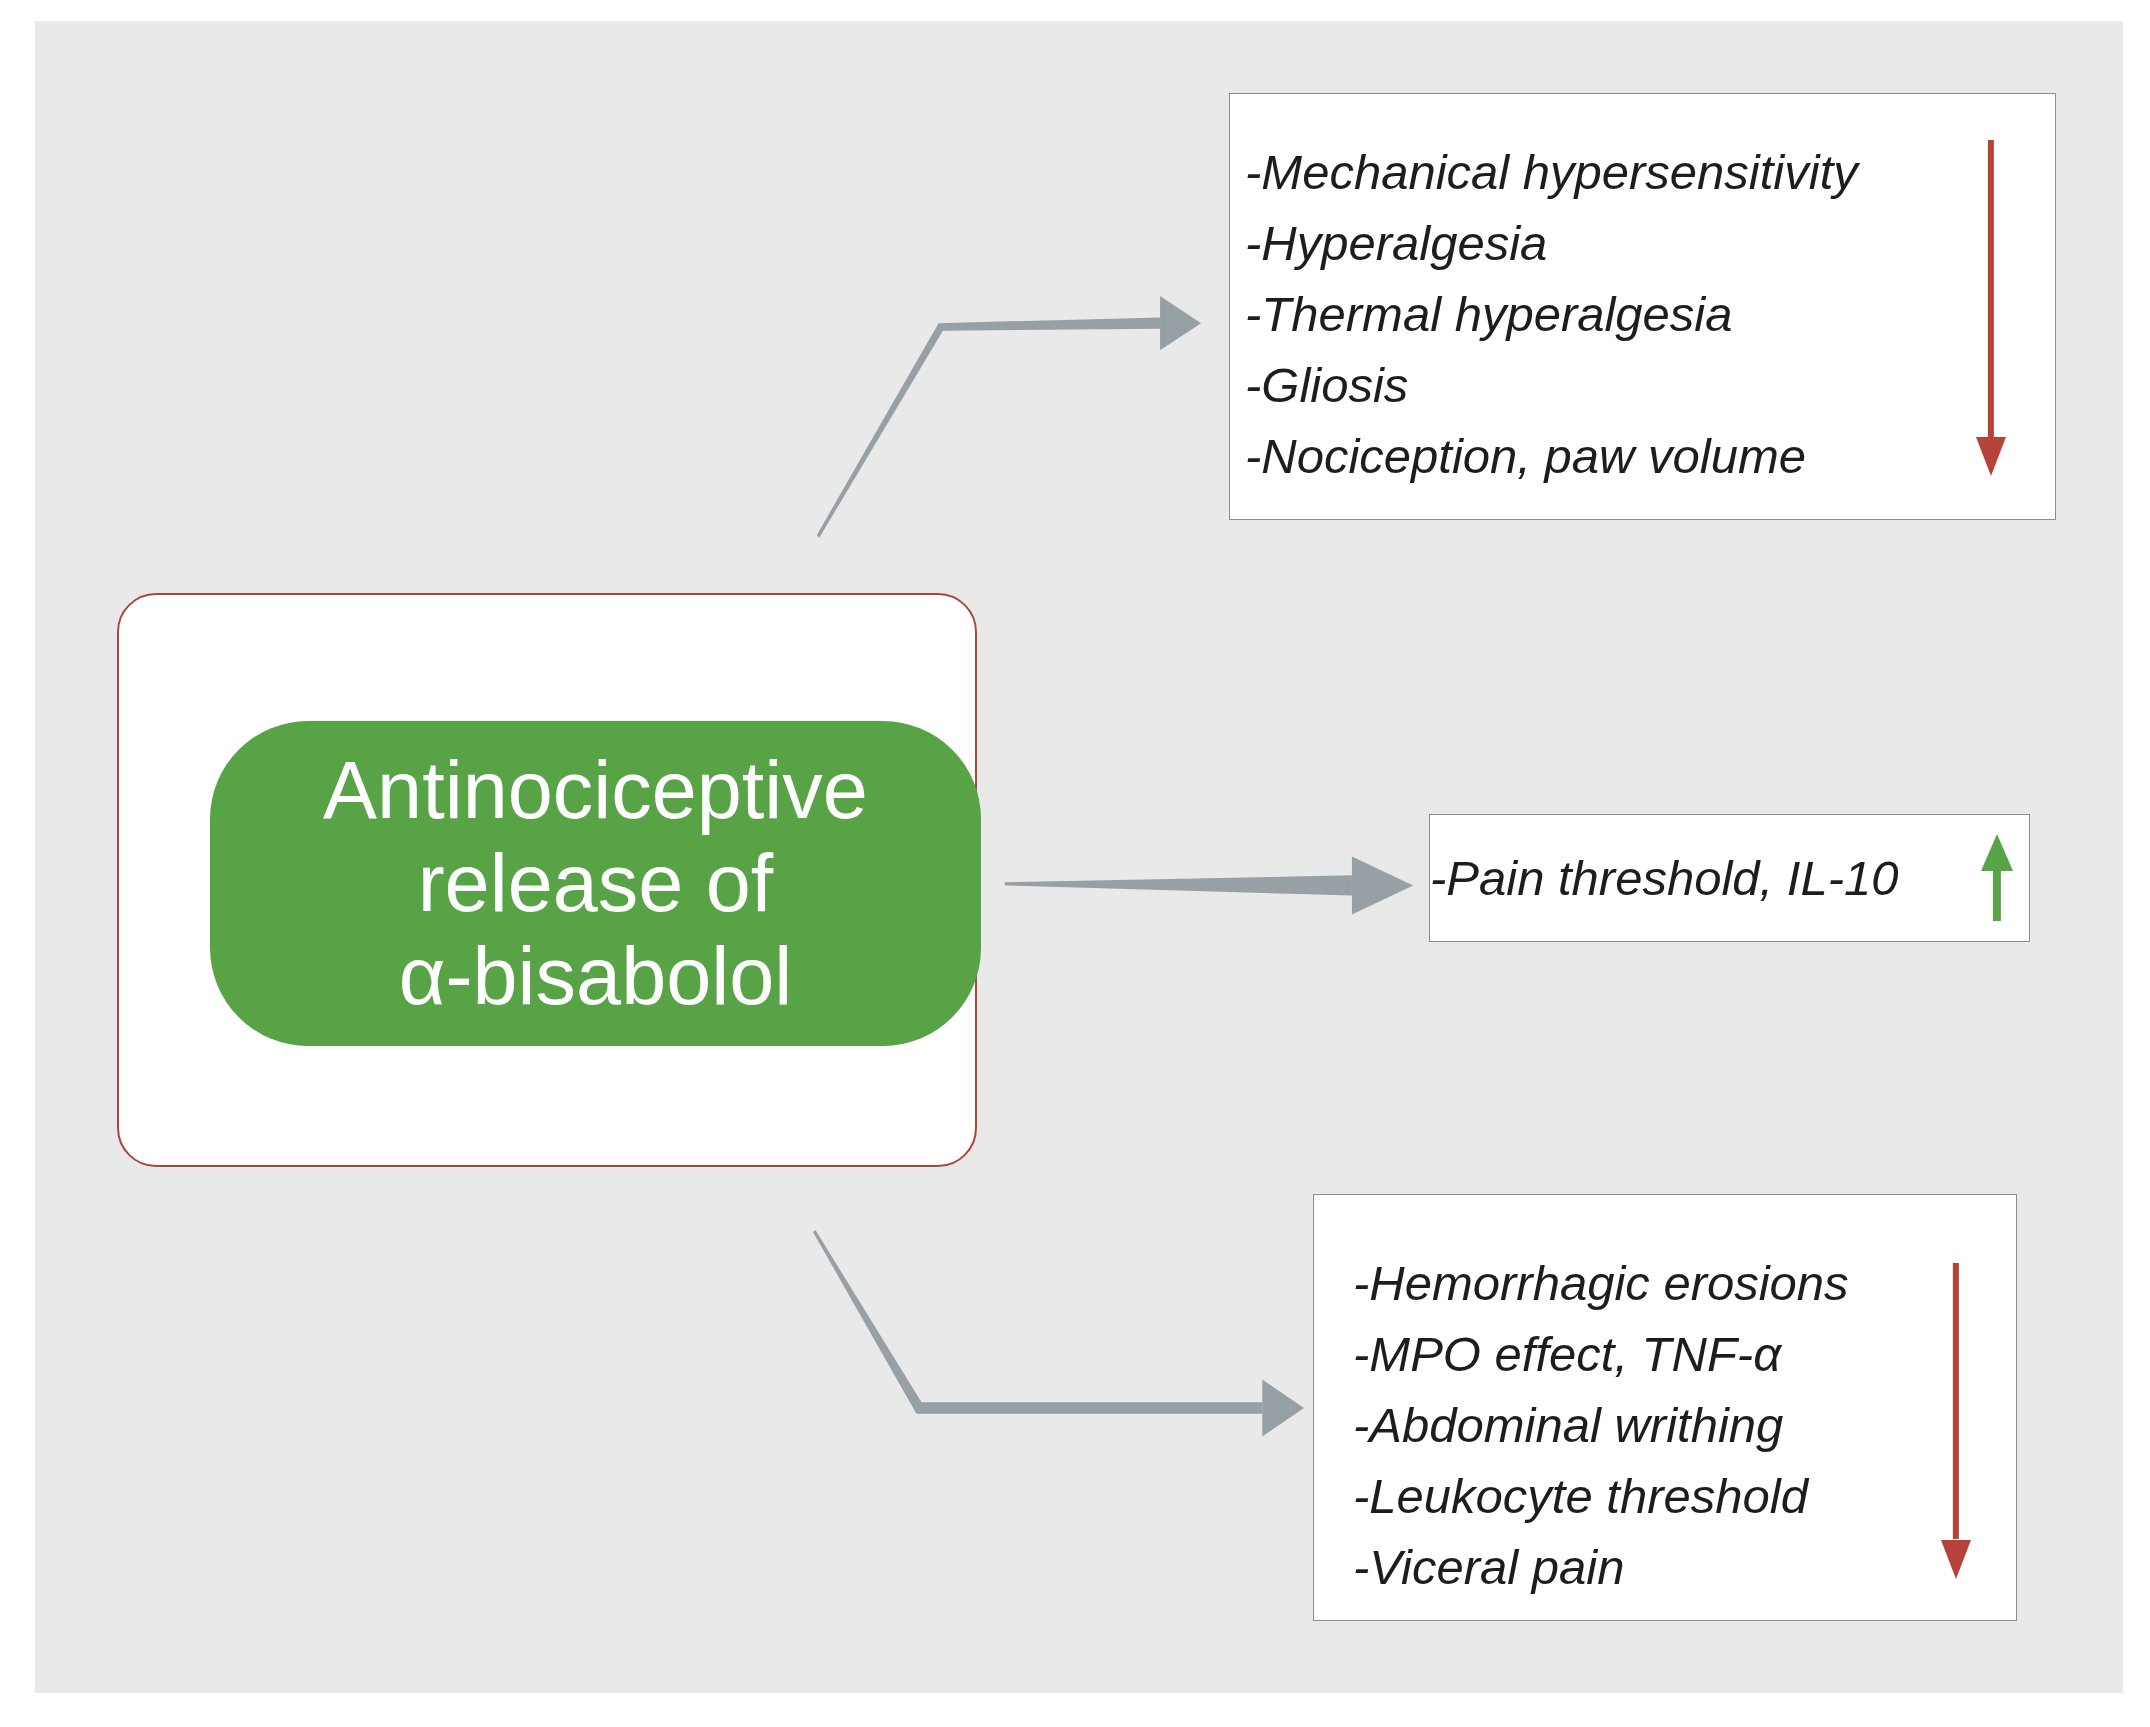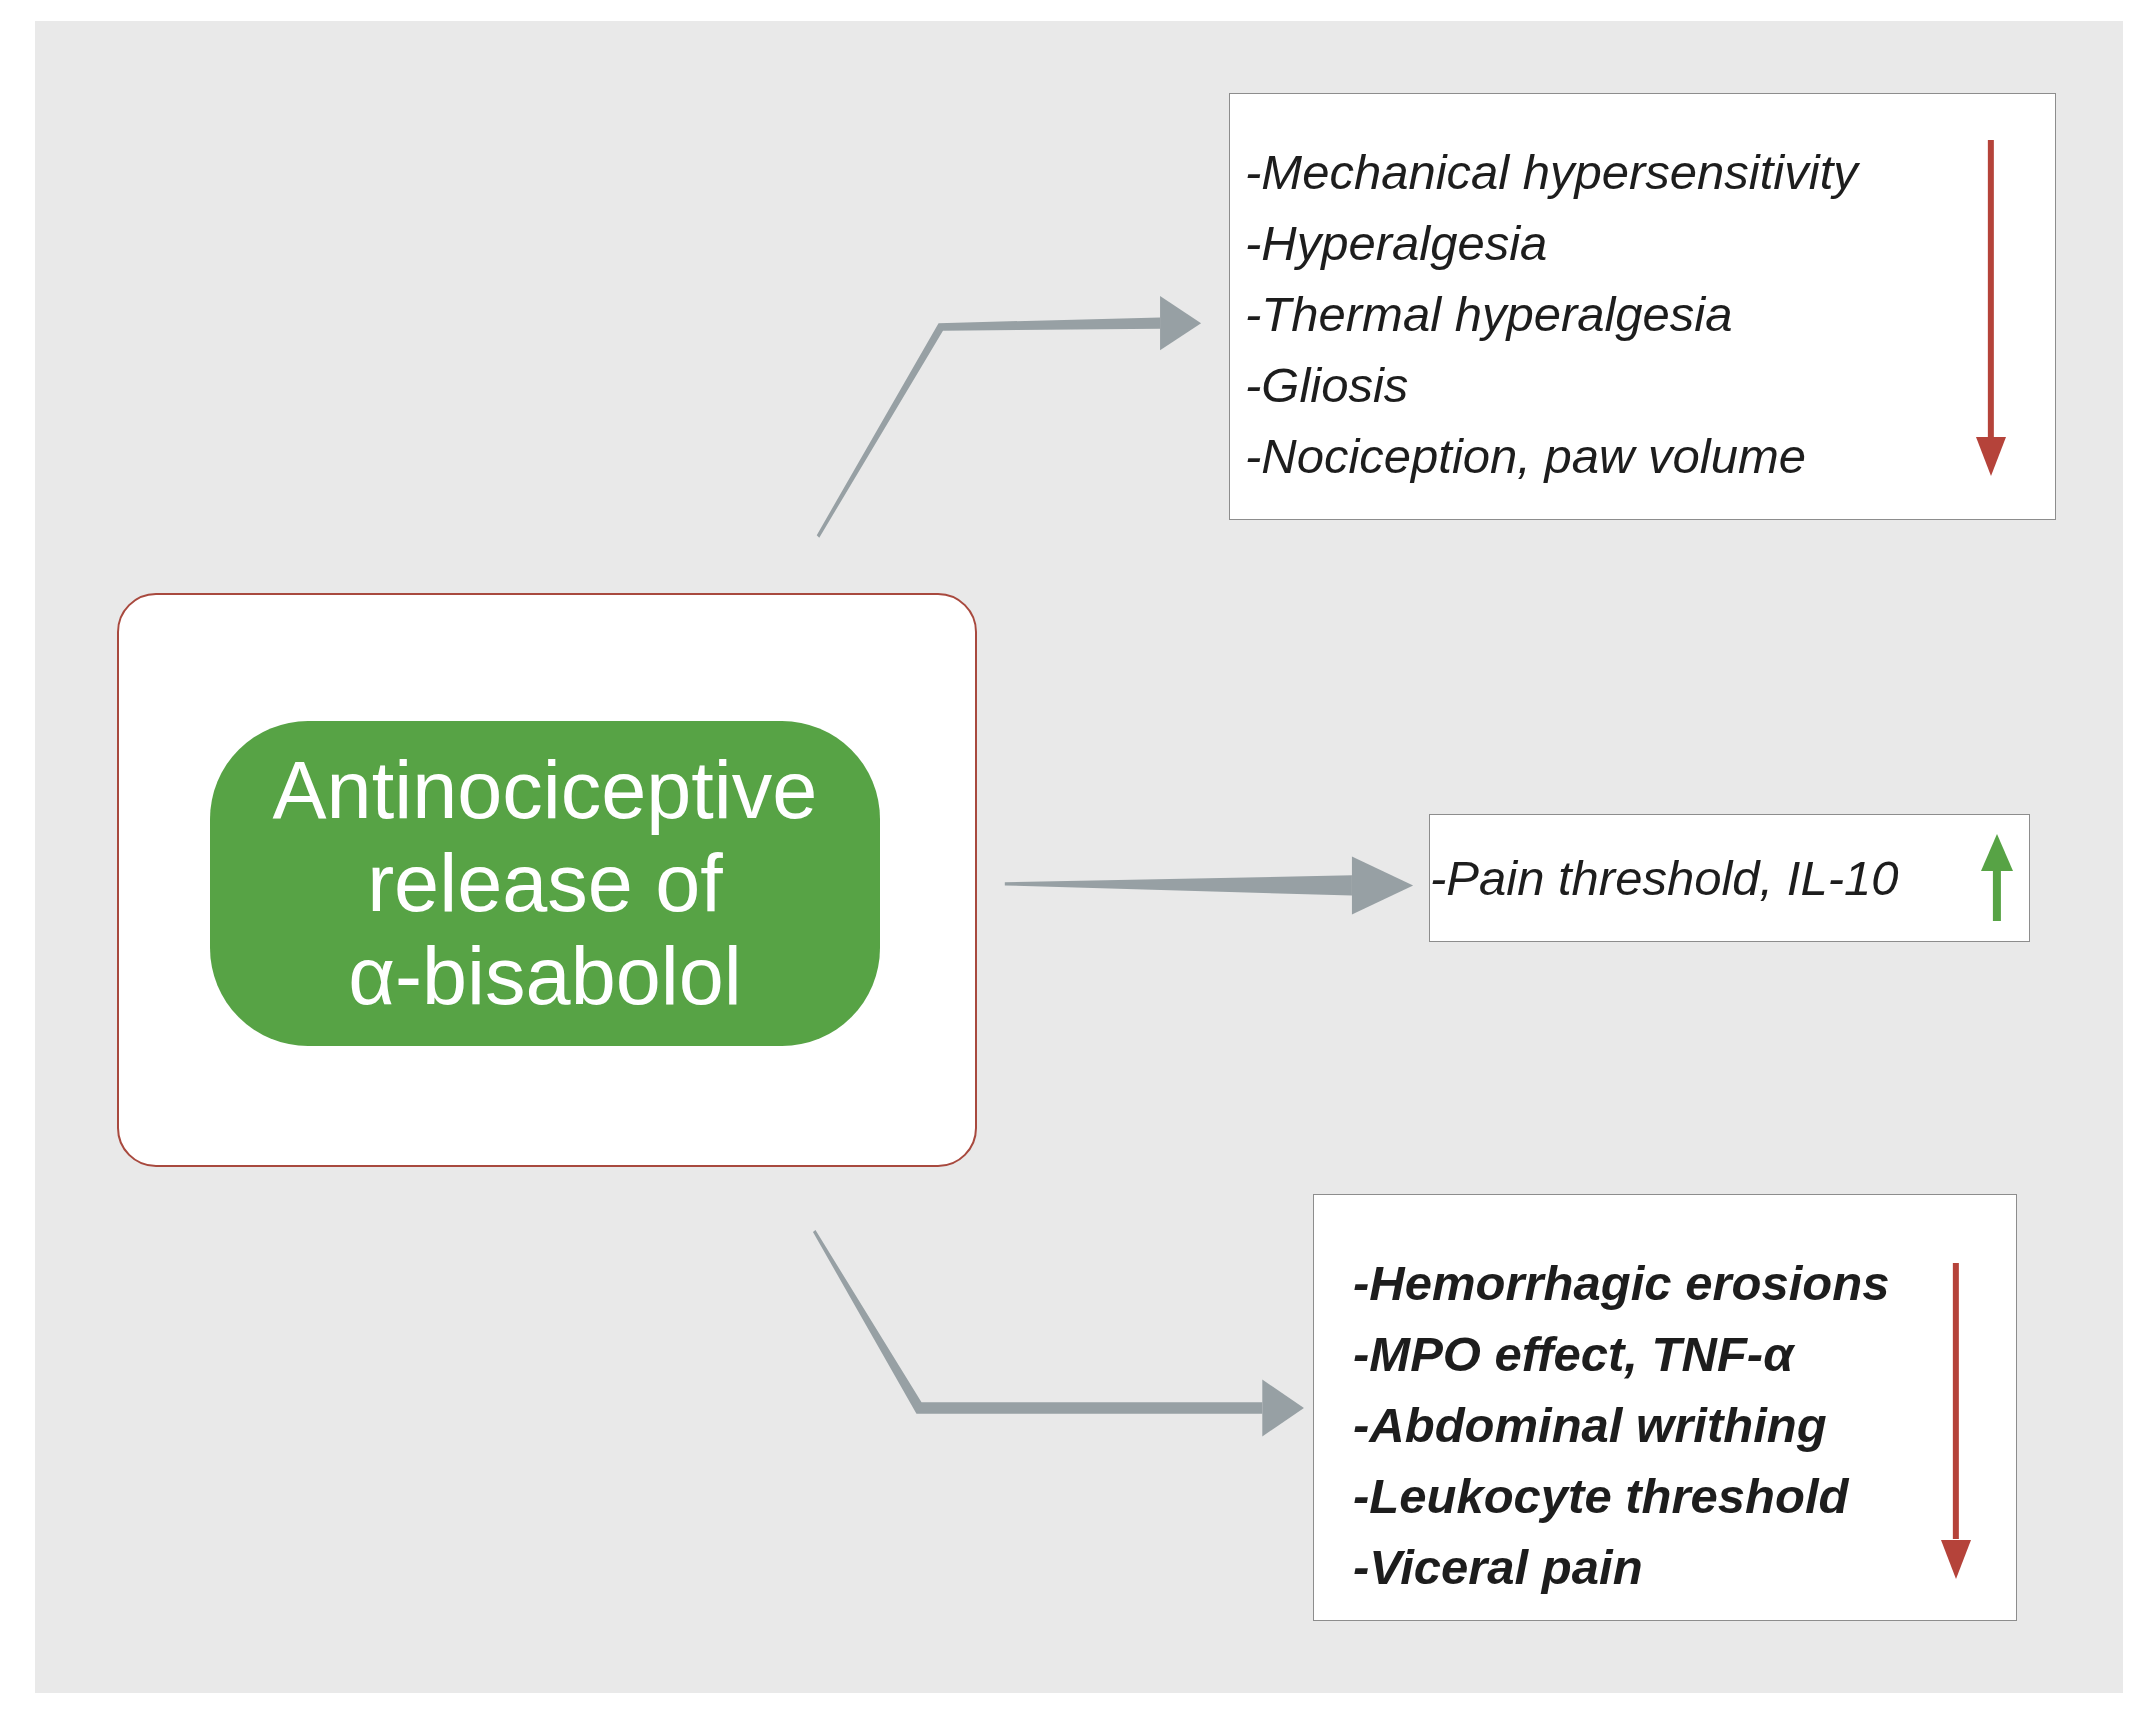--- a/index.html
+++ b/index.html
@@ -11,36 +11,36 @@
     position:absolute;left:35px;top:21px;width:2088px;height:1672px;
     background:#e9e9e9;
   }
   
   .center-card{
     position:absolute;left:117px;top:593px;width:860px;height:574px;
     background:#ffffff;border:2.5px solid #a8493e;border-radius:39px;
     box-sizing:border-box;
   }
   .green-pill{
-    position:absolute;left:210px;top:721px;width:670px;height:325px;
+    position:absolute;left:210px;top:721px;width:771px;height:325px;
     background:#57a345;border-radius:98px;
     display:flex;flex-direction:column;align-items:center;justify-content:center;
   }
   .green-pill .line{
     color:#ffffff;font-size:81px;line-height:93px;text-align:center;
     white-space:nowrap;
   }
   
   .info-box{
     position:absolute;background:#ffffff;border:1.9px solid #8d8d8d;
     box-sizing:border-box;color:#1d1d1d;
   }
   .box-top{left:1229px;top:93px;width:827px;height:427px;padding:43px 0 0 15px;}
   .box-mid{left:1429px;top:814px;width:601px;height:128px;display:flex;align-items:center;}
-  .box-bottom{left:1313px;top:1194px;width:704px;height:427px;padding:53px 0 17px 39px;font-weight:bold;}
+  .box-bottom{left:1313px;top:1194px;width:704px;height:427px;padding:53px 0 17px 39px;}
   .info-line{
     font-style:italic;font-size:49px;line-height:71px;white-space:nowrap;
     color:#1d1d1d;
   }
   
   .v-arrow{position:absolute;}
   .v-arrow .shaft{position:absolute;left:50%;transform:translateX(-50%);width:6.3px;}
   .v-arrow .head-down{
     position:absolute;bottom:0;left:50%;transform:translateX(-50%);
     width:0;height:0;border-left:15px solid transparent;border-right:15px solid transparent;

